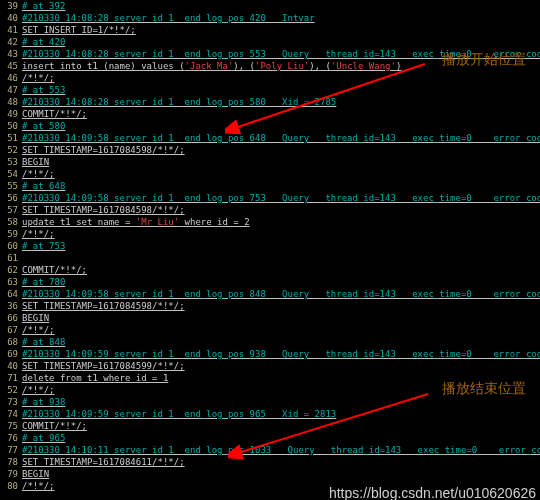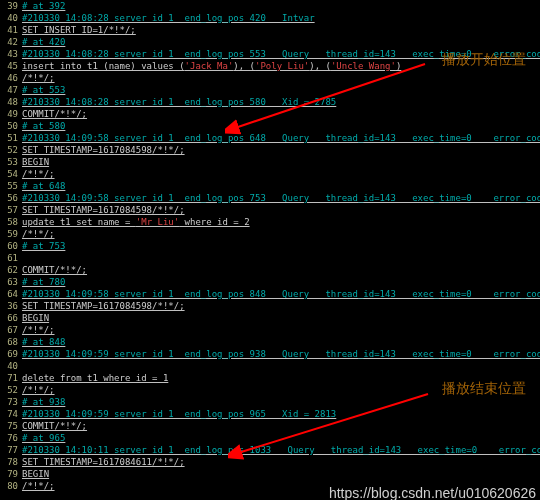--- a/index.html
+++ b/index.html
@@ -84,21 +84,21 @@
     <div class="line"><span class="gutter">60</span><span class="code"><span class="comment"># at 753</span></span></div>
     <div class="line"><span class="gutter">61</span></div>
     <div class="line"><span class="gutter">62</span><span class="code"><span class="text">COMMIT/*!*/;</span></span></div>
     <div class="line"><span class="gutter">63</span><span class="code"><span class="comment"># at 780</span></span></div>
     <div class="line"><span class="gutter">64</span><span class="code"><span class="comment">#210330 14:09:58 server id 1  end_log_pos 848   Query   thread_id=143   exec_time=0    error_code=0</span></span></div>
     <div class="line"><span class="gutter">36</span><span class="code"><span class="text">SET TIMESTAMP=1617084598/*!*/;</span></span></div>
     <div class="line"><span class="gutter">66</span><span class="code"><span class="text">BEGIN</span></span></div>
     <div class="line"><span class="gutter">67</span><span class="code"><span class="text">/*!*/;</span></span></div>
     <div class="line"><span class="gutter">68</span><span class="code"><span class="comment"># at 848</span></span></div>
     <div class="line"><span class="gutter">69</span><span class="code"><span class="comment">#210330 14:09:59 server id 1  end_log_pos 938   Query   thread_id=143   exec_time=0    error_code=0</span></span></div>
-    <div class="line"><span class="gutter">40</span></div>
+    <div class="line"><span class="gutter">40</span><span class="code"><span class="text">SET TIMESTAMP=1617084599/*!*/;</span></span></div>
     <div class="line"><span class="gutter">71</span><span class="code"><span class="text">delete from t1 where id = 1</span></span></div>
     <div class="line"><span class="gutter">52</span><span class="code"><span class="text">/*!*/;</span></span></div>
     <div class="line"><span class="gutter">73</span><span class="code"><span class="comment"># at 938</span></span></div>
     <div class="line"><span class="gutter">74</span><span class="code"><span class="comment">#210330 14:09:59 server id 1  end_log_pos 965   Xid = 2813</span></span></div>
     <div class="line"><span class="gutter">75</span><span class="code"><span class="text">COMMIT/*!*/;</span></span></div>
     <div class="line"><span class="gutter">76</span><span class="code"><span class="comment"># at 965</span></span></div>
     <div class="line"><span class="gutter">77</span><span class="code"><span class="comment">#210330 14:10:11 server id 1  end_log_pos 1033   Query   thread_id=143   exec_time=0    error_code=0</span></span></div>
     <div class="line"><span class="gutter">78</span><span class="code"><span class="text">SET TIMESTAMP=1617084611/*!*/;</span></span></div>
     <div class="line"><span class="gutter">79</span><span class="code"><span class="text">BEGIN</span></span></div>
     <div class="line"><span class="gutter">80</span><span class="code"><span class="text">/*!*/;</span></span></div>

